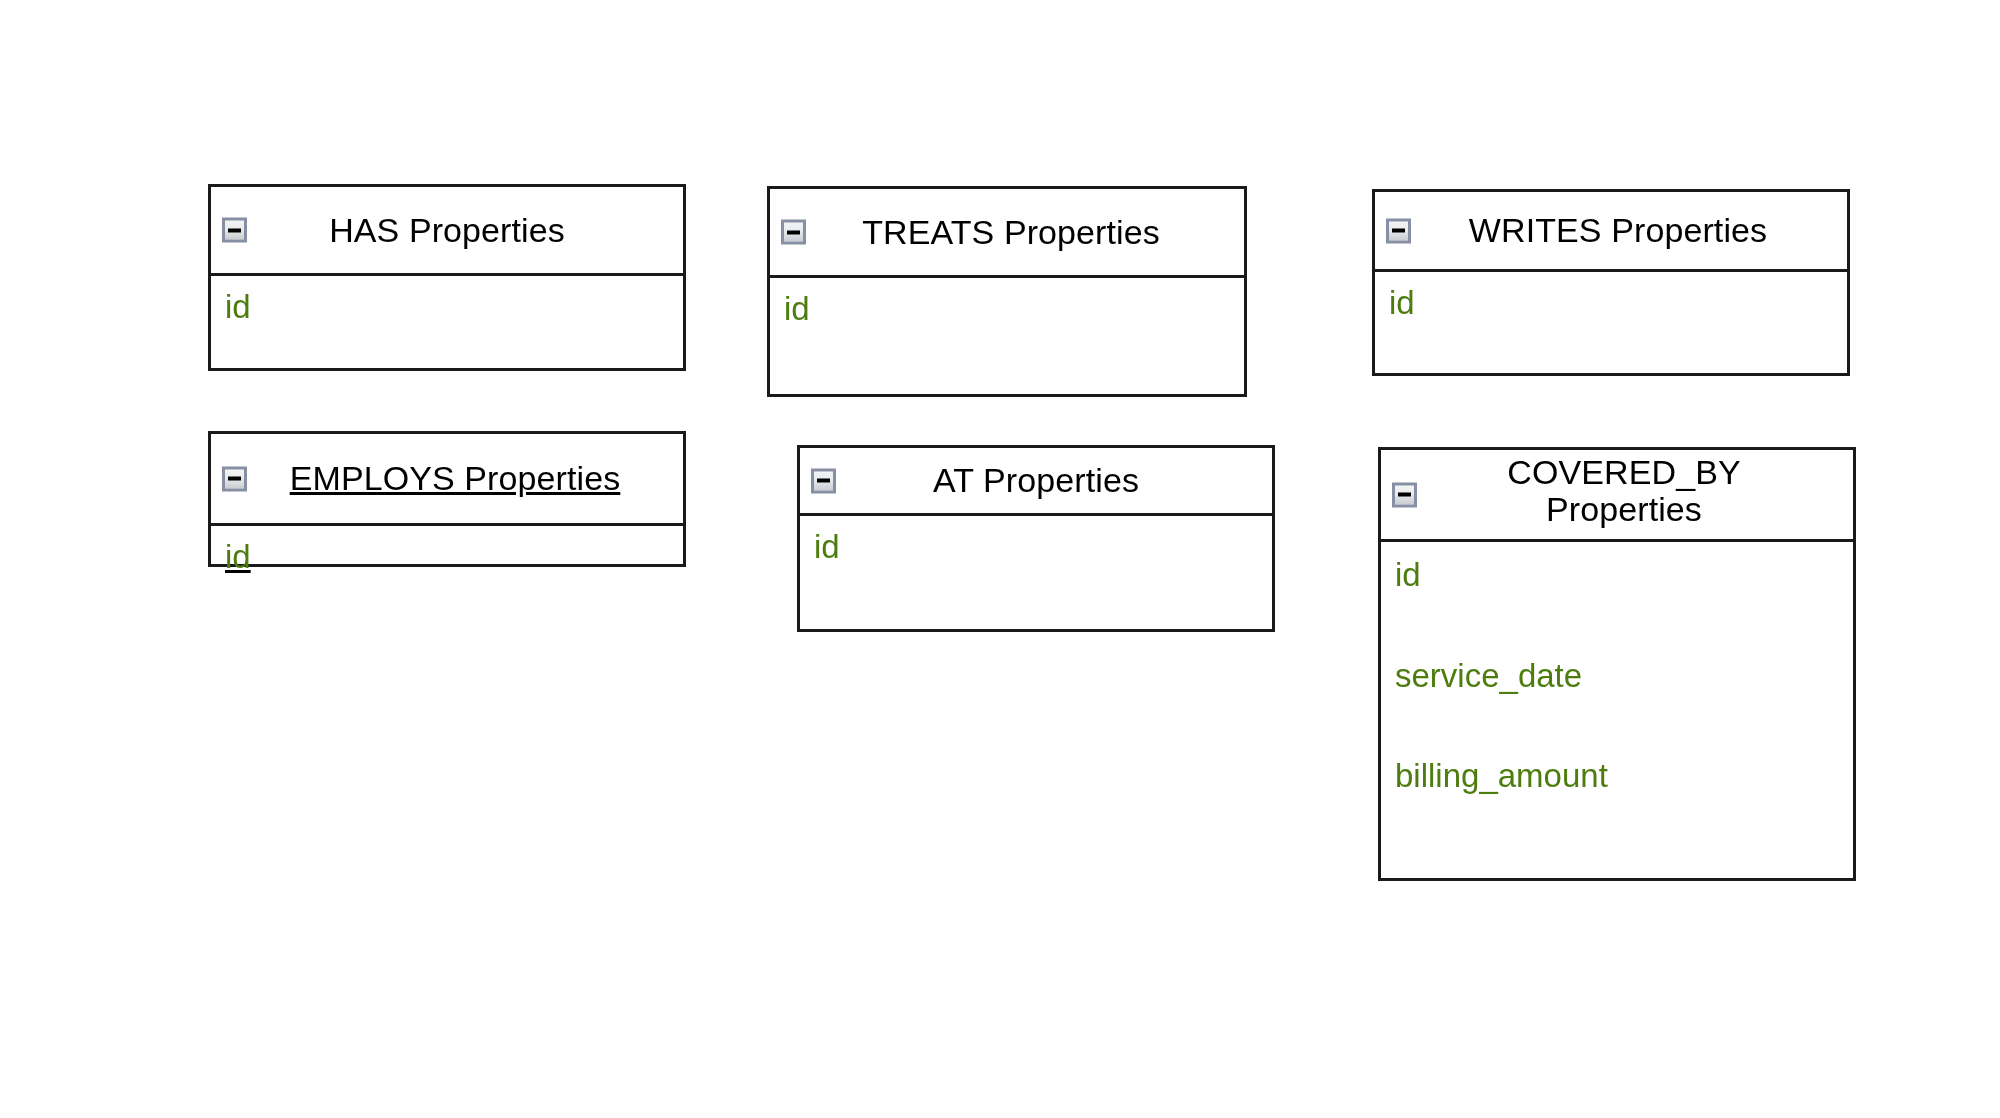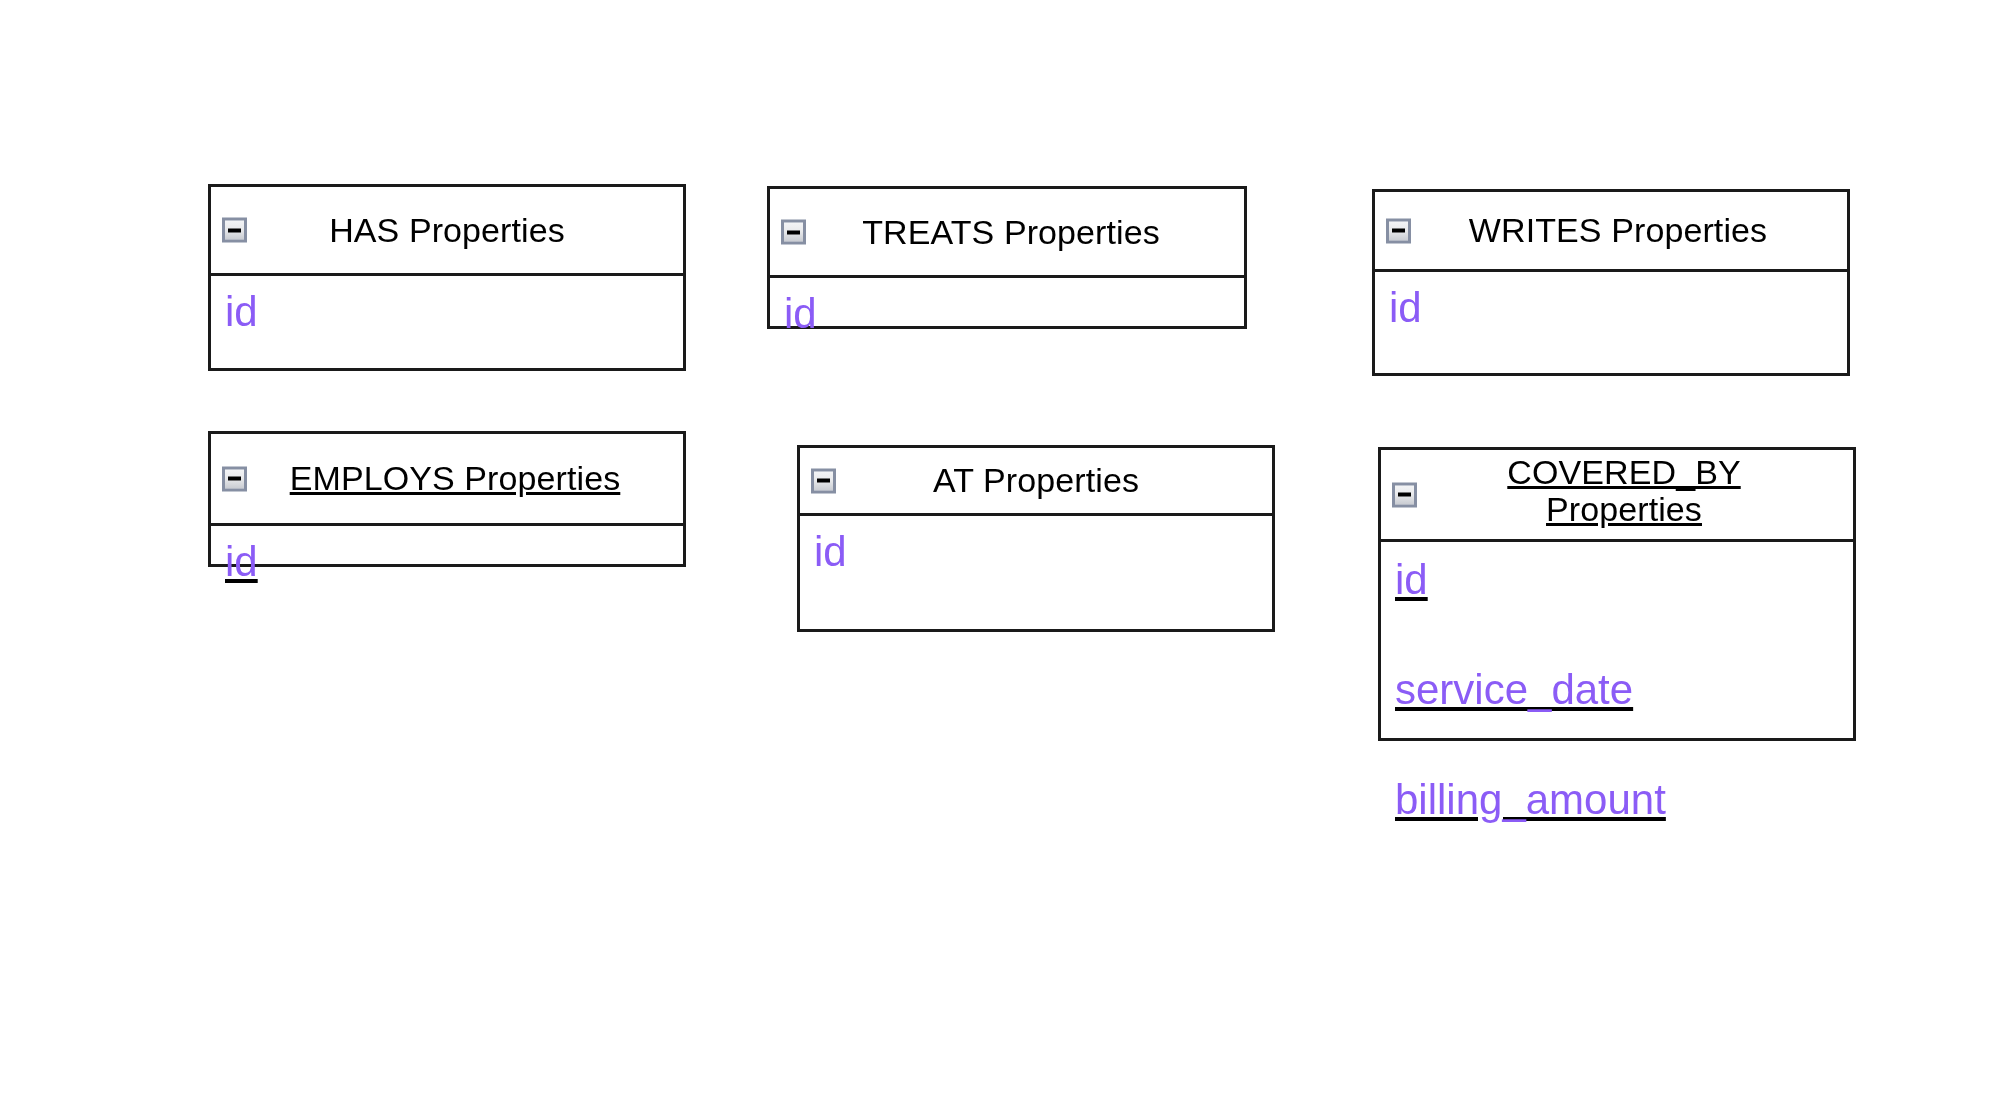--- a/index.html
+++ b/index.html
@@ -81,46 +81,46 @@
 
   .ent-body {
     flex: 1 1 auto;
     box-sizing: border-box;
     padding: 14px 0 0 14px;
     display: flex;
     flex-direction: column;
   }
 
   .ent-attr {
-    font-size: 42px;
+    font-size: 33px;
     line-height: 1.05;
-    color: #8b5cf6;
+    color: #4d7c0f;
     white-space: nowrap;
   }
 
   
   #box-has        { left: 208px;  top: 184px; width: 478px; height: 187px; }
   #box-has  .ent-header   { height: 89px; }
 
-  #box-treats     { left: 767px;  top: 186px; width: 480px; height: 143px; }
+  #box-treats     { left: 767px;  top: 186px; width: 480px; height: 211px; }
   #box-treats .ent-header { height: 89px; }
   #box-treats .ent-title  { padding-left: 8px; }
 
   #box-writes     { left: 1372px; top: 189px; width: 478px; height: 187px; }
   #box-writes .ent-header { height: 80px; }
   #box-writes .ent-title  { padding-left: 14px; }
 
   #box-employs    { left: 208px;  top: 431px; width: 478px; height: 136px; text-decoration: underline; }
   #box-employs .ent-header { height: 92px; }
   #box-employs .ent-title  { padding-left: 16px; }
 
   #box-at         { left: 797px;  top: 445px; width: 478px; height: 187px; }
   #box-at .ent-header      { height: 68px; }
 
-  #box-covered    { left: 1378px; top: 447px; width: 478px; height: 294px; text-decoration: underline; }
+  #box-covered    { left: 1378px; top: 447px; width: 478px; height: 434px; }
   #box-covered .ent-header { height: 92px; align-items: flex-start; padding-top: 4px; }
   #box-covered .ent-title  { padding-left: 14px; }
   #box-covered .ent-body   { padding-top: 16px; }
   #box-covered .ent-attr   { margin-bottom: 66px; }
   #box-covered .ent-attr:last-child { margin-bottom: 0; }
 </style>
 </head>
 <body>
 
 <div id="canvas">

